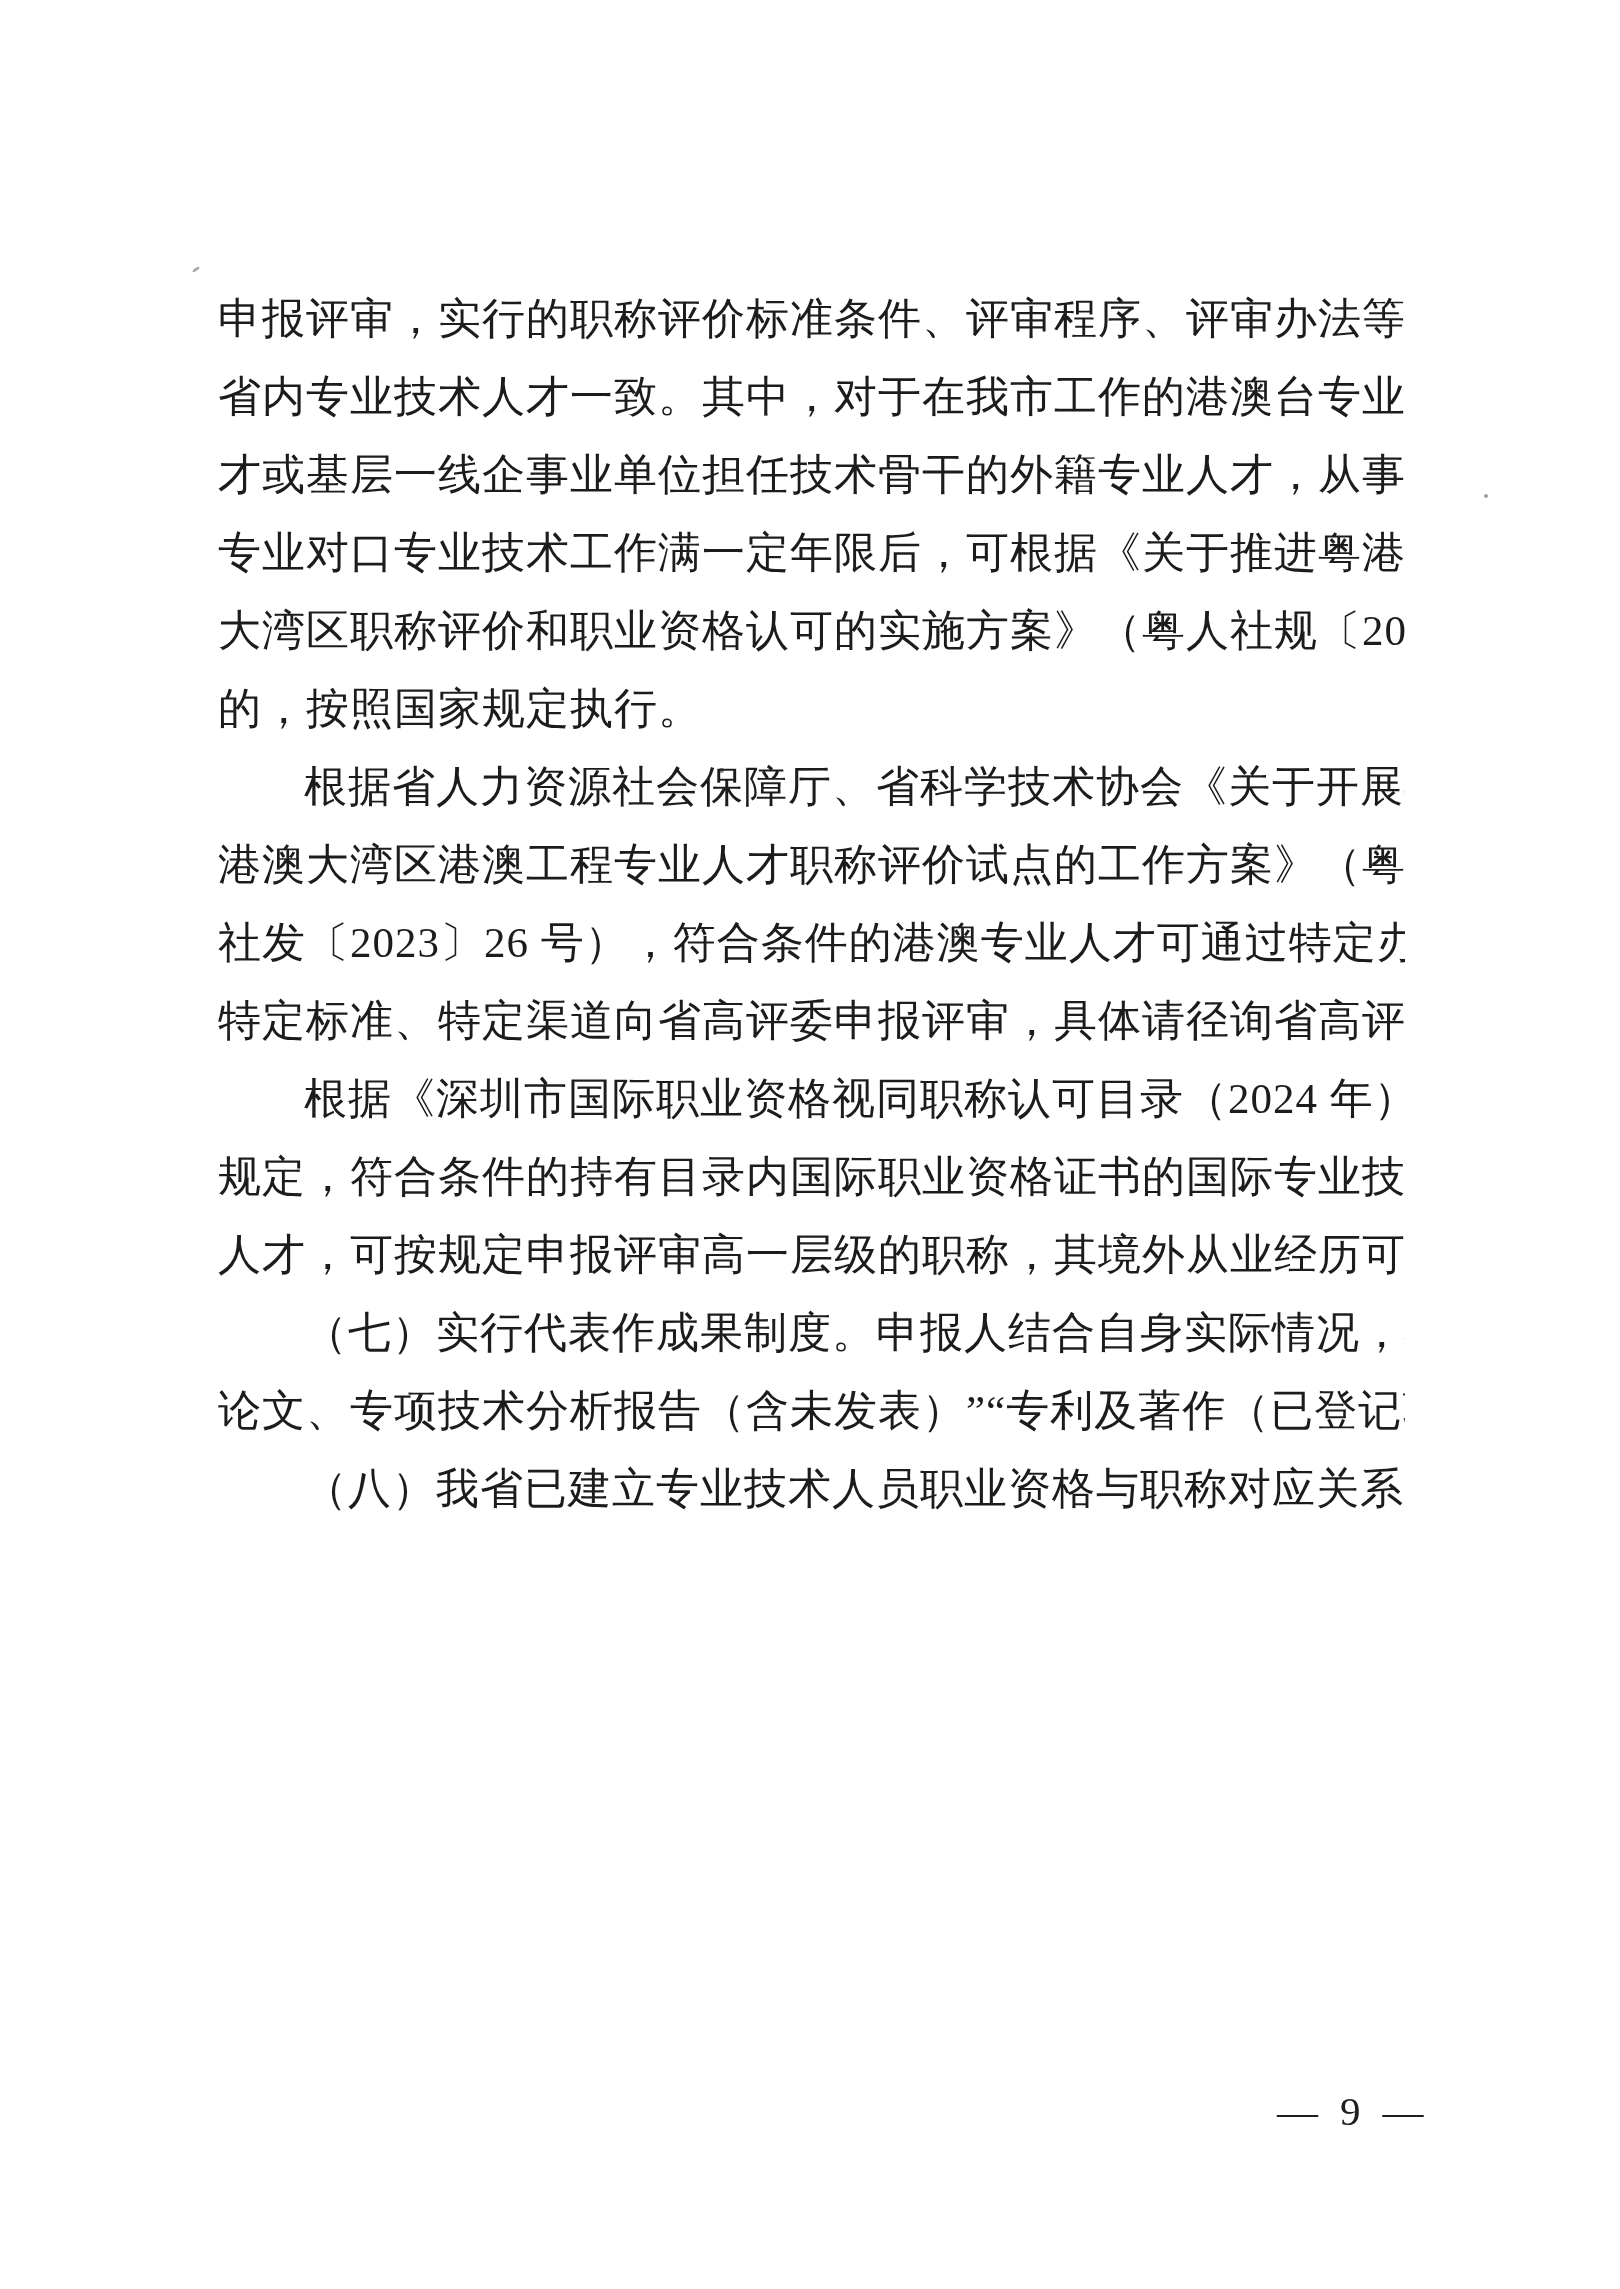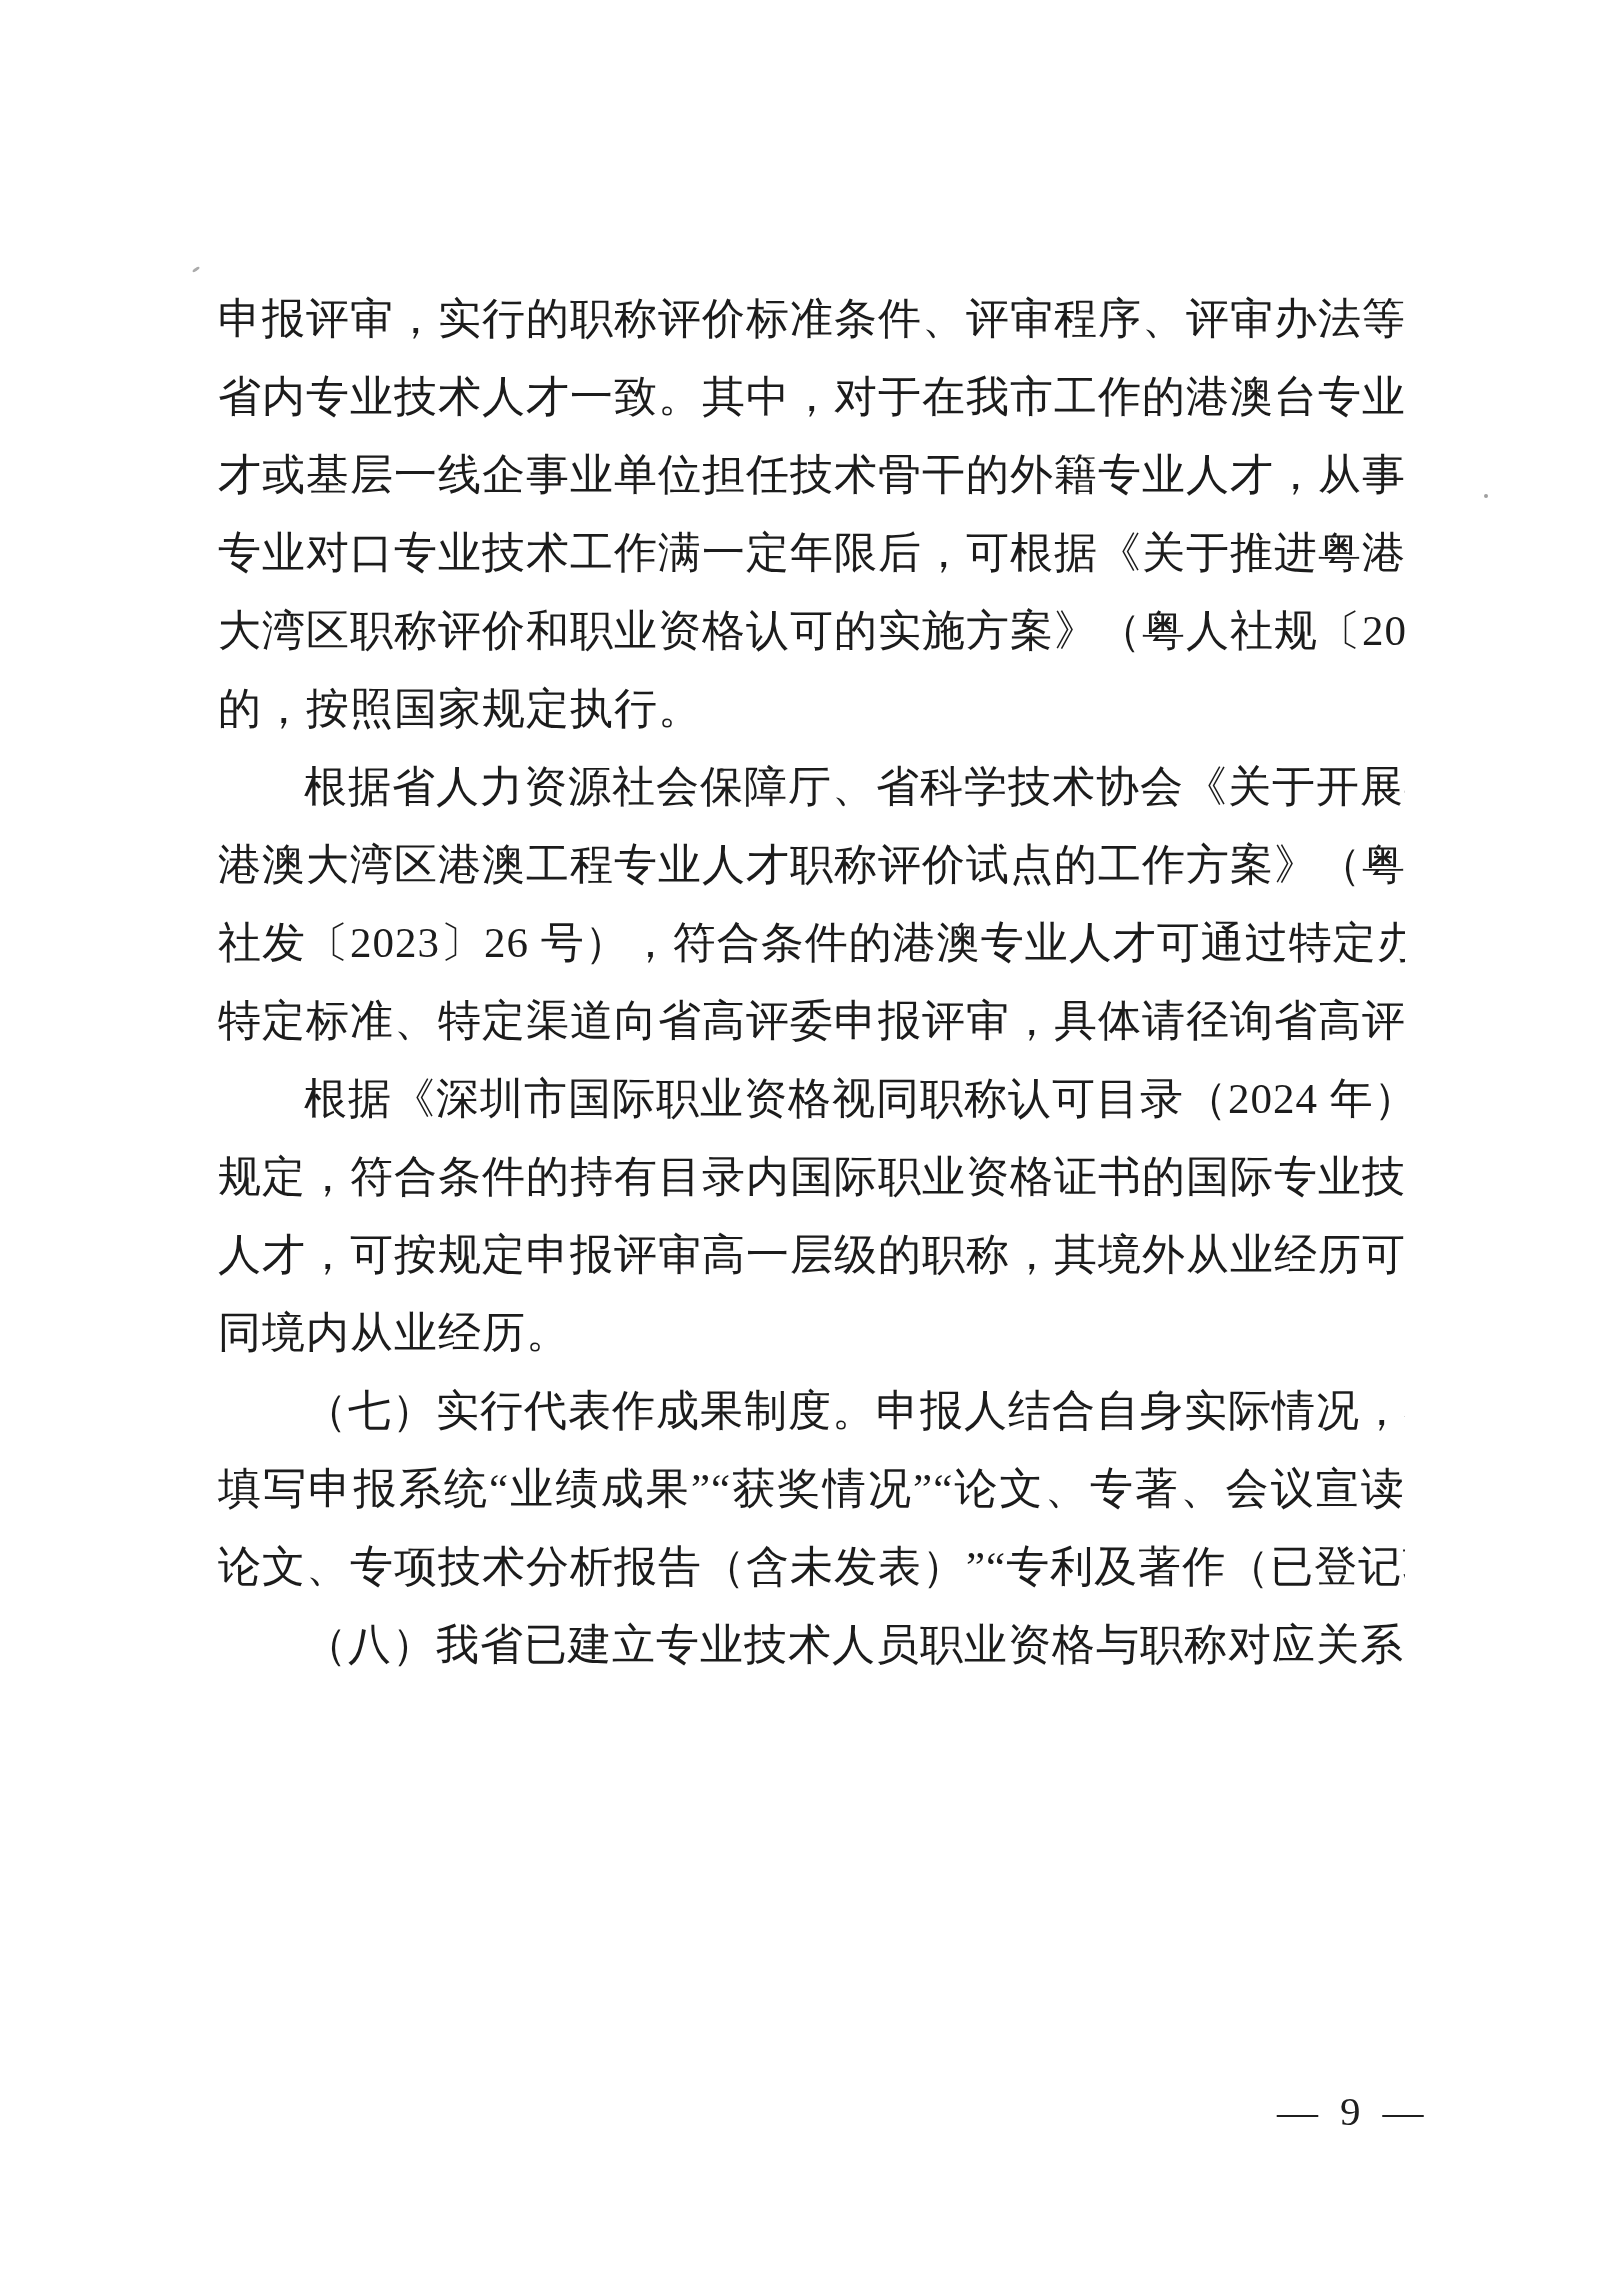--- a/index.html
+++ b/index.html
@@ -99,22 +99,20 @@
       <div class="line">专业对口专业技术工作满一定年限后，可根据《关于推进粤港澳</div>
       <div class="line">大湾区职称评价和职业资格认可的实施方案》（粤人社规〔2019〕</div>
       <div class="line last">的，按照国家规定执行。</div>
       <div class="line indent">根据省人力资源社会保障厅、省科学技术协会《关于开展粤</div>
       <div class="line">港澳大湾区港澳工程专业人才职称评价试点的工作方案》（粤人</div>
       <div class="line">社发〔2023〕26 号），符合条件的港澳专业人才可通过特定办法、</div>
       <div class="line">特定标准、特定渠道向省高评委申报评审，具体请径询省高评委。</div>
       <div class="line indent">根据《深圳市国际职业资格视同职称认可目录（2024 年）》</div>
       <div class="line">规定，符合条件的持有目录内国际职业资格证书的国际专业技术</div>
       <div class="line">人才，可按规定申报评审高一层级的职称，其境外从业经历可视</div>
-      <div class="line last">同境内从业经历。</div>
       <div class="line indent">（七）实行代表作成果制度。申报人结合自身实际情况，在</div>
-      <div class="line">填写申报系统“业绩成果”“获奖情况”“论文、专著、会议宣读</div>
       <div class="line">论文、专项技术分析报告（含未发表）”“专利及著作（已登记著</div>
       <div class="line indent">（八）我省已建立专业技术人员职业资格与职称对应关系，</div>
     </div>
 
   <div class="page-number">— 9 —</div>
 </div>
 
 
 </body></html>

